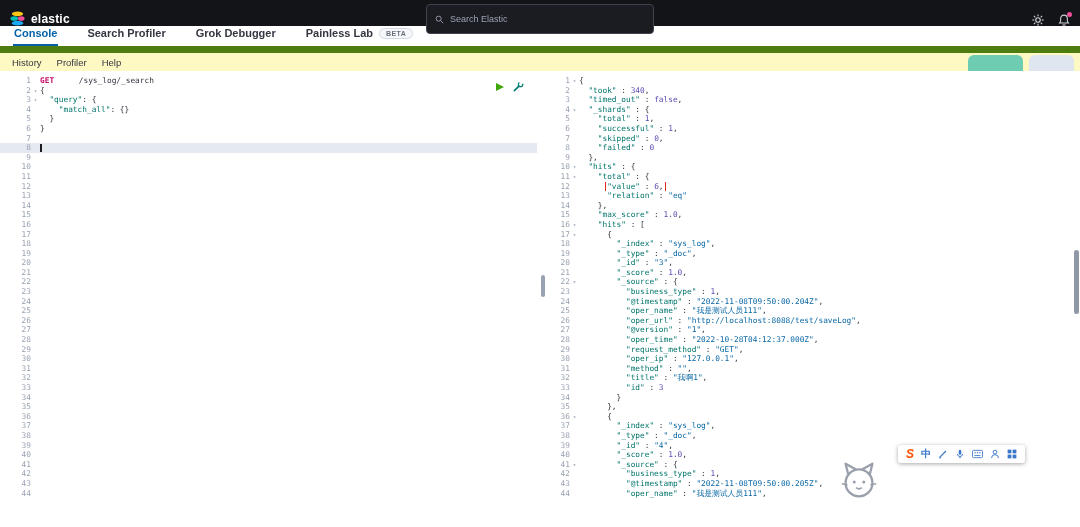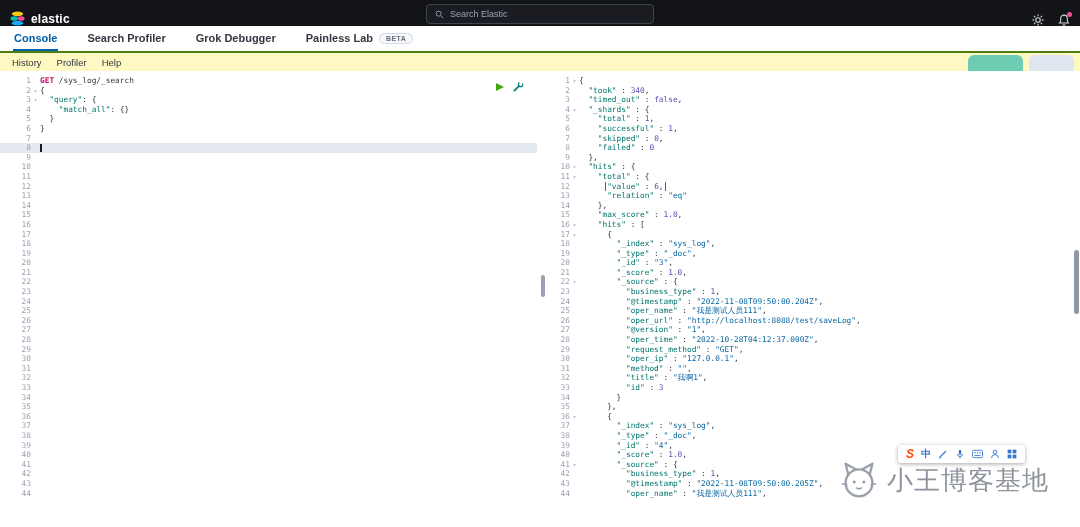--- a/index.html
+++ b/index.html
@@ -6,38 +6,38 @@
   html,body { width:1080px; height:527px; overflow:hidden; background:#fff;
               font-family:"Liberation Sans", sans-serif; }
   .stage { position:relative; width:1080px; height:527px; overflow:hidden; }
 
   
   .top-header { height:26px; background:#131418; display:flex; align-items:flex-end;
                 padding:0 10px; position:relative; z-index:6; }
   .brand { display:flex; align-items:center; gap:6px; }
   .brand-name { color:#fff; font-size:12px; font-weight:700; letter-spacing:.2px; }
   .search-box { position:absolute; left:50%; top:4px; transform:translateX(-50%);
-                width:228px; height:20px; background:#1b1c22; border:1px solid #41444f;
+                width:228px; height:30px; background:#1b1c22; border:1px solid #41444f;
                 border-radius:4px; display:flex; align-items:center; gap:6px; padding:0 8px; }
   .search-placeholder { color:#9aa2b1; font-size:9px; }
   .header-icons { margin-left:auto; display:flex; align-items:center; gap:14px; }
   .hicon { position:relative; display:flex; }
   .notif-dot { position:absolute; right:-2px; top:-2px; width:5px; height:5px;
                border-radius:50%; background:#f04e98; }
 
   
   .breadcrumb-bar { height:28px; background:#fff; border-bottom:1px solid #d3dae6;
                     display:flex; align-items:center; gap:9px; padding:0 9px; }
   .app-icon { width:17px; height:17px; border-radius:3px; background:#00bfb3;
               display:flex; align-items:center; justify-content:center; }
   .crumb-chip { background:#e4eefa; color:#0061a6; font-size:9px; padding:2px 9px;
                 border-radius:9px; font-weight:600; }
 
   
-  .tabs-bar { height:27px; border-bottom:2px solid #4d7c0f; display:flex;
+  .tabs-bar { height:27px; border-bottom:7px solid #4d7c0f; display:flex;
               align-items:flex-end; gap:28px; padding:0 13px; background:#fff; }
   .tab { font-size:11px; font-weight:700; color:#343741; padding:0 1px 7px 1px;
          display:flex; align-items:center; cursor:pointer; }
   .tab.active { color:#0061a6; border-bottom:2px solid #0061a6; padding-bottom:5px; }
   .beta-badge { font-size:7px; border:1px solid #d3dae6; background:#f5f7fa; color:#69707d;
                 border-radius:8px; padding:1px 6px; margin-left:6px; font-weight:700;
                 letter-spacing:.4px; }
 
   
   .submenu-bar { height:18px; display:flex; align-items:center; gap:15px; padding:0 12px;
@@ -59,21 +59,21 @@
   .code-row { display:flex; height:9.6px; line-height:9.6px; white-space:pre;
               font-family:"DejaVu Sans Mono", monospace; font-size:7.8px; }
   .code-row.active { background:#e5eaf1; }
   .gutter { flex:none; display:inline-flex; justify-content:flex-end; align-items:center;
             color:#98a2b3; }
   .left-pane .gutter { width:40px; }
   .right-pane .gutter { width:30px; }
   .fold { width:9px; color:#aab3c0; font-size:6px; text-align:center; cursor:pointer; }
   .code { flex:1; overflow:hidden; }
   .tok-m { color:#c80a68; font-weight:bold; }
-  .tok-u { color:#343741; }
+  .tok-u { color:#343741;margin-left:20px; }
   .tok-k { color:#00756c; }
   .tok-s { color:#0967a5; }
   .tok-n { color:#5a4db2; }
   .tok-b { color:#5a4db2; }
   .tok-p { color:#343741; }
   .cursor { display:inline-block; width:1.5px; height:7.5px; background:#1a1c21;
             vertical-align:middle; }
   .mark { outline:1.6px solid #e8281e; outline-offset:1px; }
 
   .req-actions { position:absolute; top:7px; right:13px; display:flex; gap:9px;
@@ -330,16 +330,15 @@
     <svg width="46" height="48" viewBox="0 0 48 50">
       <circle cx="24" cy="28" r="14" fill="none" stroke="#9aa0ab" stroke-width="2.4"></circle>
       <path d="M13 20 L10 8 L21 14" fill="none" stroke="#9aa0ab" stroke-width="2.4" stroke-linejoin="round"></path>
       <path d="M35 20 L38 8 L27 14" fill="none" stroke="#9aa0ab" stroke-width="2.4" stroke-linejoin="round"></path>
       <circle cx="19" cy="27" r="1.6" fill="#9aa0ab"></circle>
       <circle cx="29" cy="27" r="1.6" fill="#9aa0ab"></circle>
       <path d="M21 33 q3 2.5 6 0" fill="none" stroke="#9aa0ab" stroke-width="1.8"></path>
       <line x1="6" y1="29" x2="12" y2="30" stroke="#9aa0ab" stroke-width="1.6"></line>
       <line x1="36" y1="30" x2="42" y2="29" stroke="#9aa0ab" stroke-width="1.6"></line>
     </svg>
-    <span class="watermark-text">小王博客基地</span>
   </div>
 
 </div>
 
 </body></html>

